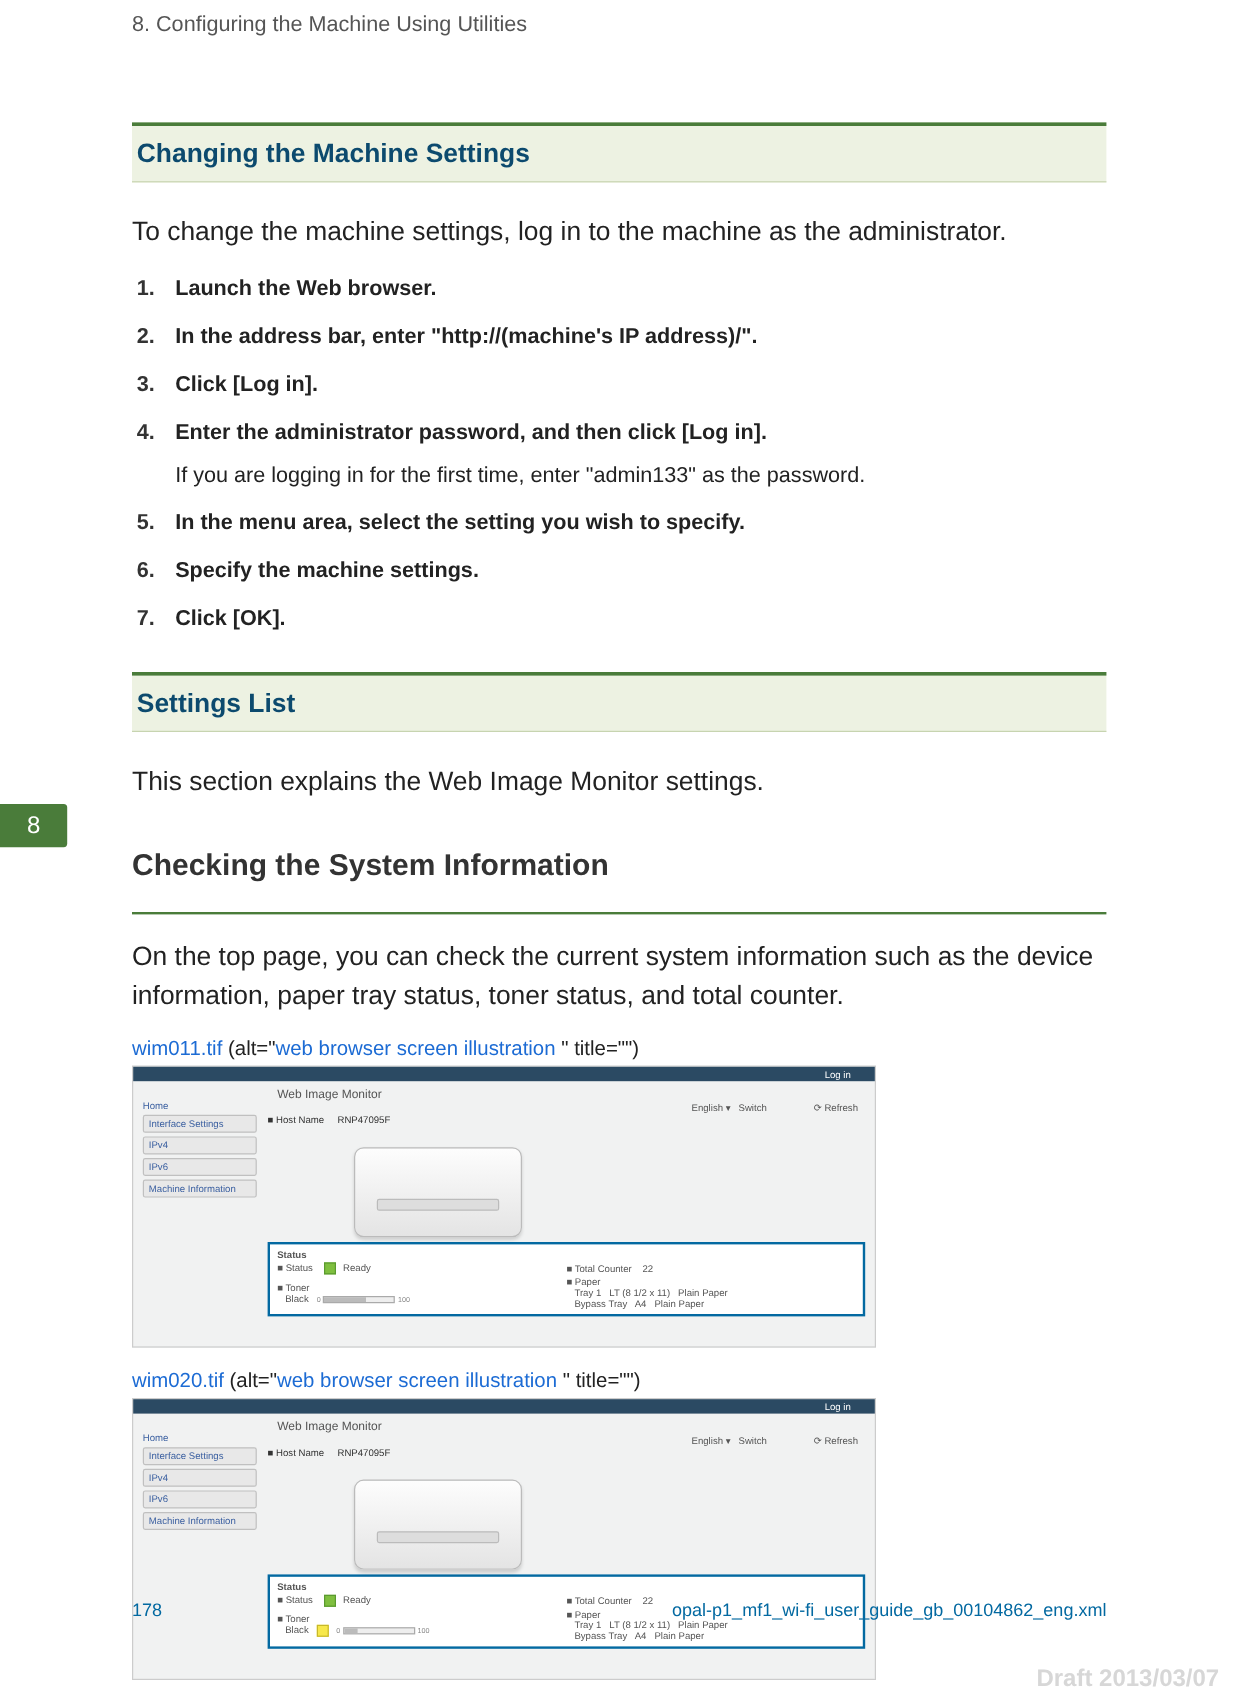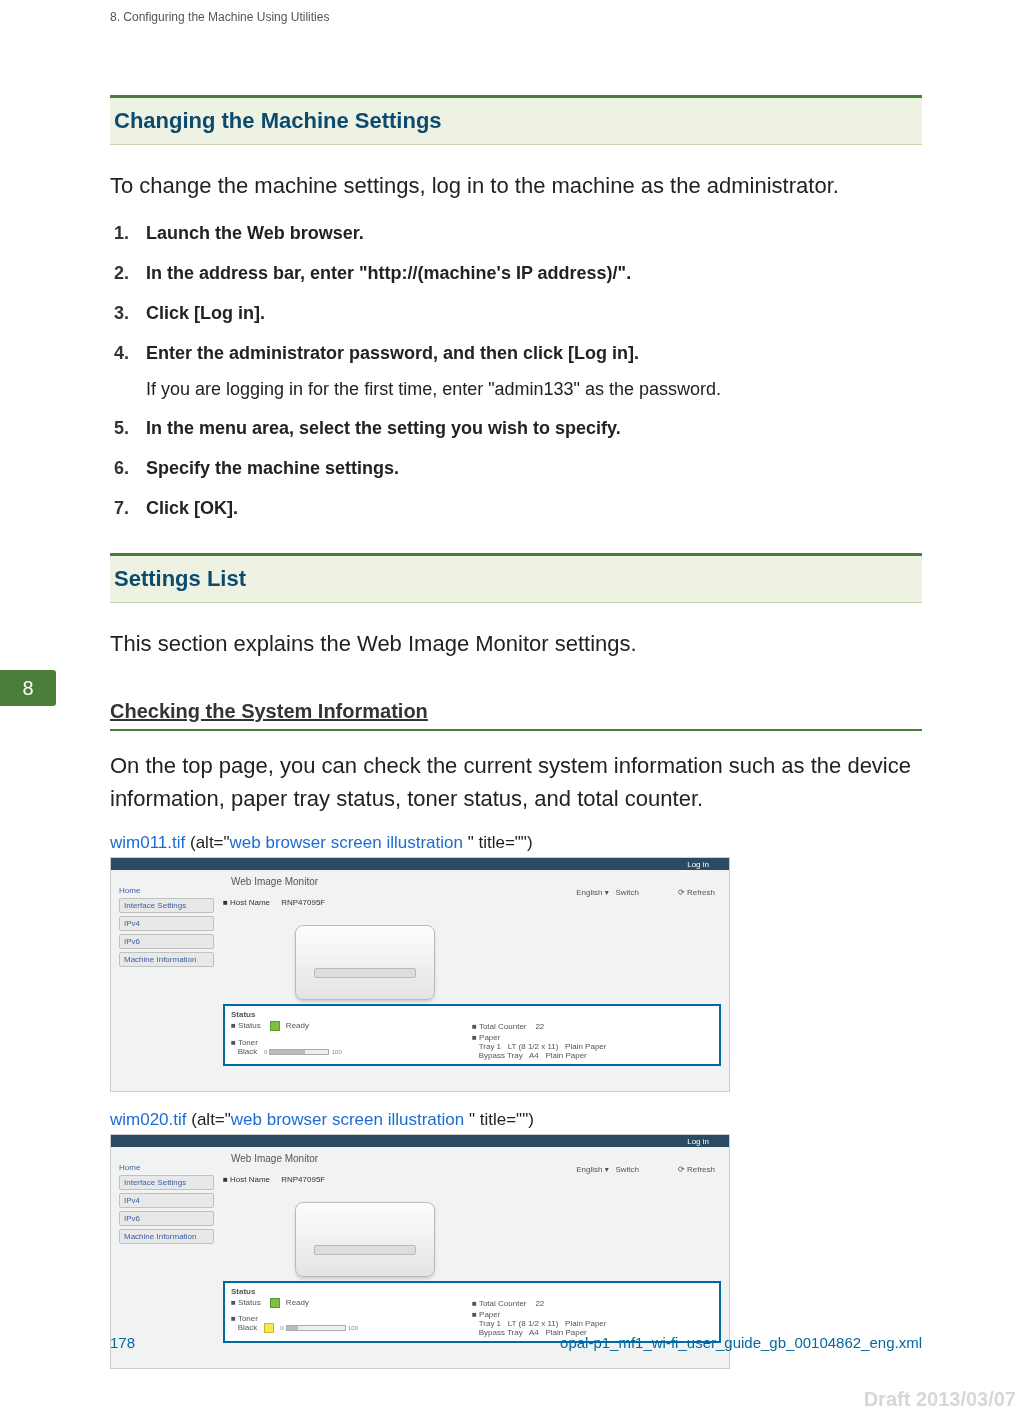--- a/index.html
+++ b/index.html
@@ -7,21 +7,21 @@
       font-family: "Helvetica Neue", Arial, sans-serif;
       background: #fff;
       color: #222;
       width: 1032px;
       margin: 0 auto;
       position: relative;
       min-height: 1421px;
     }
     .page-header {
       padding: 10px 90px 6px 110px;
-      font-size: 12px;
+      font-size: 18px;
       color: #555;
     }
     .content {
       padding: 10px 110px 0 110px;
     }
     .section-heading-box {
       background: #edf2e2;
       border-top: 3px solid #4a7c3a;
       border-bottom: 1px solid #c7d4b0;
       padding: 10px 8px 10px 4px;
@@ -57,28 +57,27 @@
       position: absolute;
       left: -32px;
       font-weight: 600;
       color: #333;
     }
     ol.steps > li .substep {
       font-weight: 400;
       margin-top: 8px;
     }
     .sub-heading {
-      font-size: 20px;
+      font-size: 25px;
       font-weight: 600;
       color: #333;
       border-bottom: 2px solid #4a7c3a;
-      padding-bottom: 6px;
+      padding-bottom: 24px;
       margin-top: 40px;
       margin-bottom: 18px;
-      text-decoration: underline;
     }
     .tab-8 {
       position: absolute;
       left: 0;
       top: 670px;
       width: 56px;
       height: 36px;
       background: #4a7c3a;
       color: #fff;
       display: flex;

